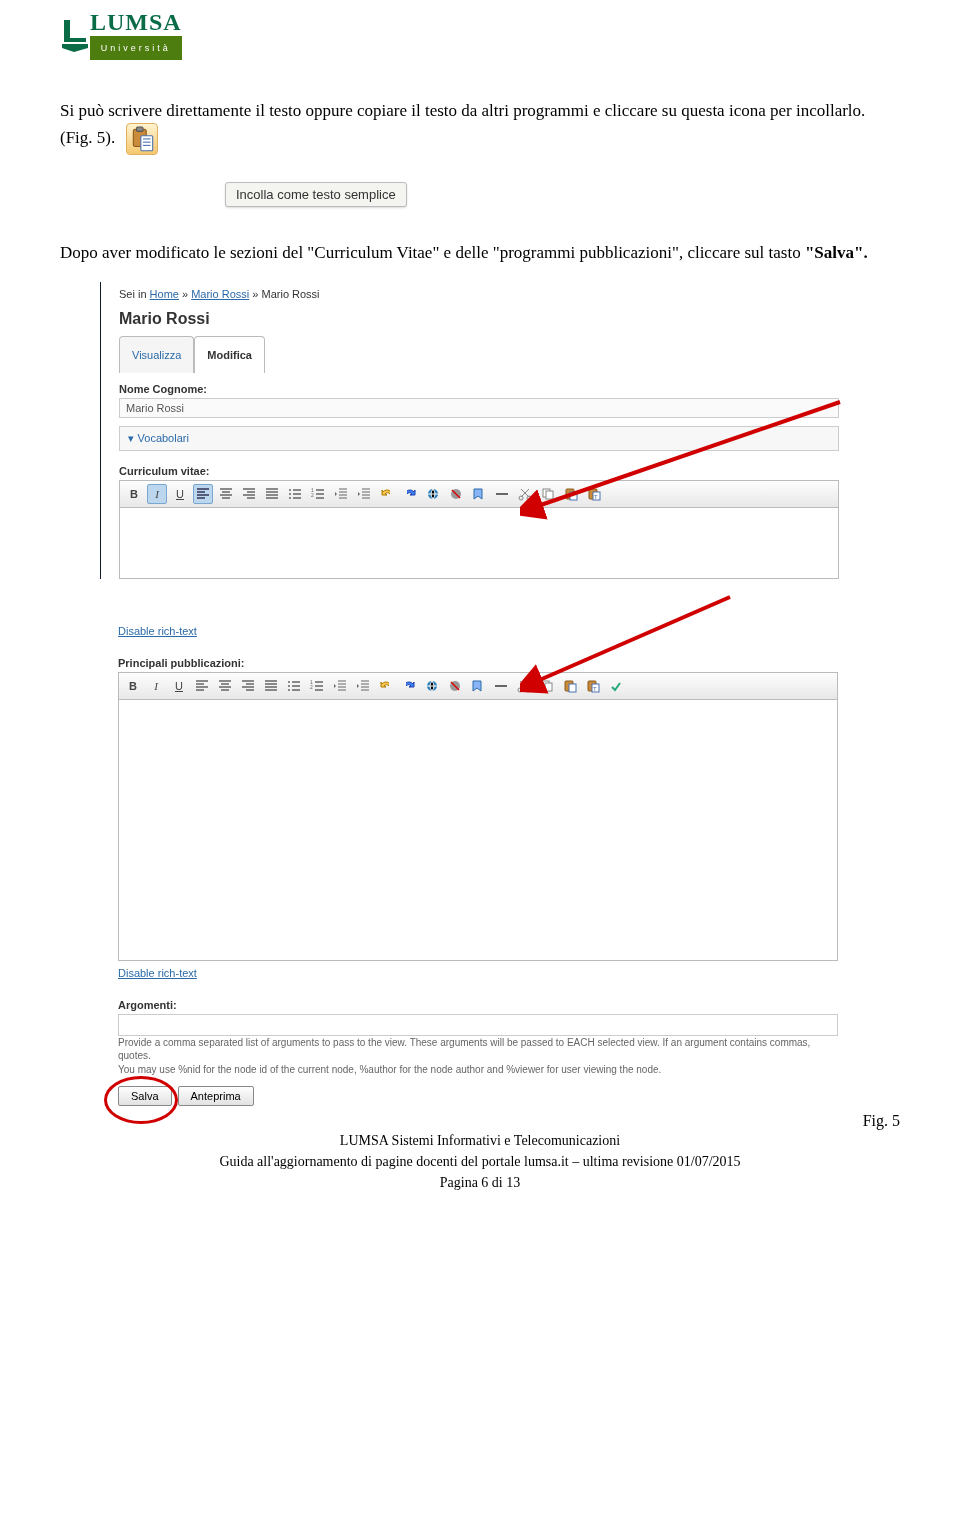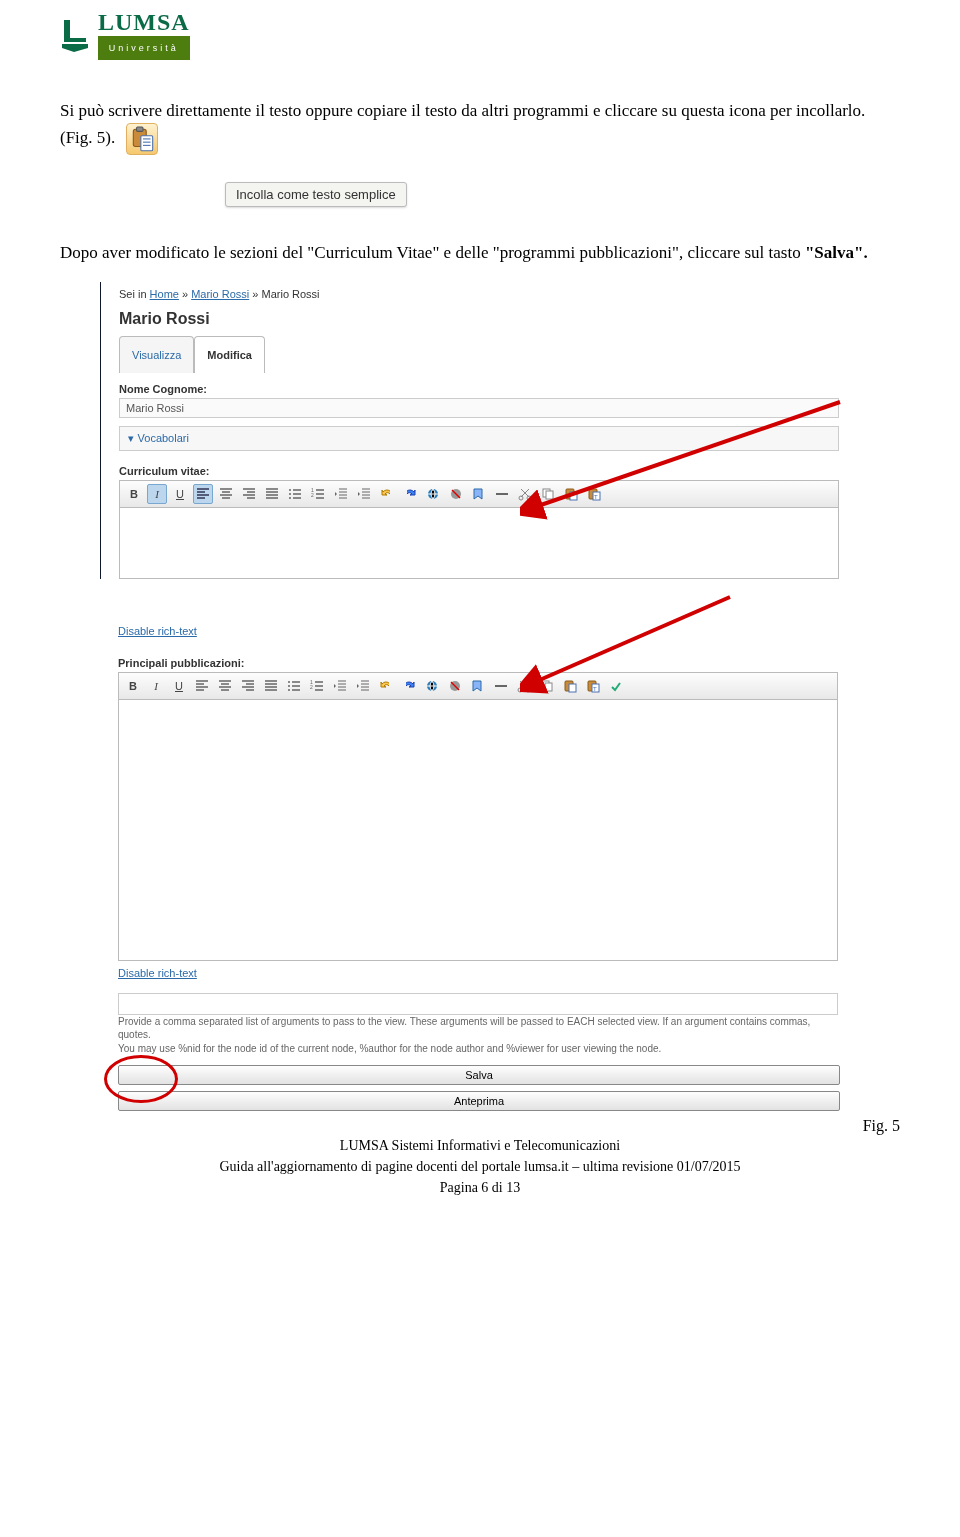--- a/index.html
+++ b/index.html
@@ -1,18 +1,18 @@
 <!DOCTYPE html>
 <html><head>
 <meta charset="utf-8">
 <style>
   html,body{margin:0;padding:0;background:#fff;font-family:Georgia,"Times New Roman",serif;color:#000;}
   .page{width:960px;min-height:1537px;margin:0 auto;position:relative;padding:10px 60px 20px 60px;box-sizing:border-box;}
   
-  .logo{display:flex;align-items:center;gap:8px;margin-bottom:40px;}
+  .logo{display:flex;align-items:center;gap:0;margin-bottom:40px;}
   .logo-mark{width:30px;height:34px;}
   .logo-text{display:flex;flex-direction:column;line-height:1;}
   .logo-text .l1{font-family:Georgia,serif;font-weight:bold;font-size:24px;color:#0a6b47;letter-spacing:1px;}
   .logo-text .bar{height:24px;background:#4d7c0f;color:#fff;font-size:9px;display:flex;align-items:center;justify-content:center;letter-spacing:3px;font-family:Arial,sans-serif;margin-top:2px;padding:0 3px;}
   
   .para{font-size:17px;line-height:1.35;}
   .para .bold{font-weight:bold;}
   .inline-icon{display:inline-block;vertical-align:middle;width:30px;height:30px;border:1px solid #e0b060;border-radius:4px;background:linear-gradient(#fff2d0,#f5c86e);position:relative;margin-left:6px;}
   .inline-icon svg{position:absolute;top:2px;left:2px;}
   .tooltip-box{display:inline-block;background:#f4f4f0;border:1px solid #bbb;border-radius:3px;padding:4px 10px;font-family:Arial,sans-serif;font-size:13px;color:#333;box-shadow:0 1px 2px rgba(0,0,0,.15);margin:10px 0 18px 165px;}
@@ -355,25 +355,26 @@
               <svg viewBox="0 0 14 14">
                 <path d="M3 8l3 3 5-7" stroke="#2a7" stroke-width="2" fill="none"></path>
               </svg>
             </span>
         </div>
         <div class="rte-box" style="height:260px;"></div>
       </div>
 
       <a class="disable-link">Disable rich-text</a>
 
+      <div class="fldlabel">Argomenti:</div>
       <div class="argtxt"></div>
       <div class="hint">Provide a comma separated list of arguments to pass to the view. These arguments will be passed to EACH selected view. If an argument contains commas, quotes.</div>
       <div class="hint">You may use %nid for the node id of the current node, %author for the node author and %viewer for user viewing the node.</div>
 
-      <div class="btnrow" style="position:relative;flex-direction:column;">
+      <div class="btnrow" style="position:relative;">
         <button class="btn">Salva</button>
         <button class="btn">Anteprima</button>
         <div class="circle" style="left:-14px;top:-10px;"></div>
       </div>
     </div>
 
     <div class="arrow" style="left:420px;top:110px;">
       <svg width="330" height="130">
         <defs>
             <marker id="ah1" markerWidth="8" markerHeight="8" refX="2" refY="4" orient="auto">

